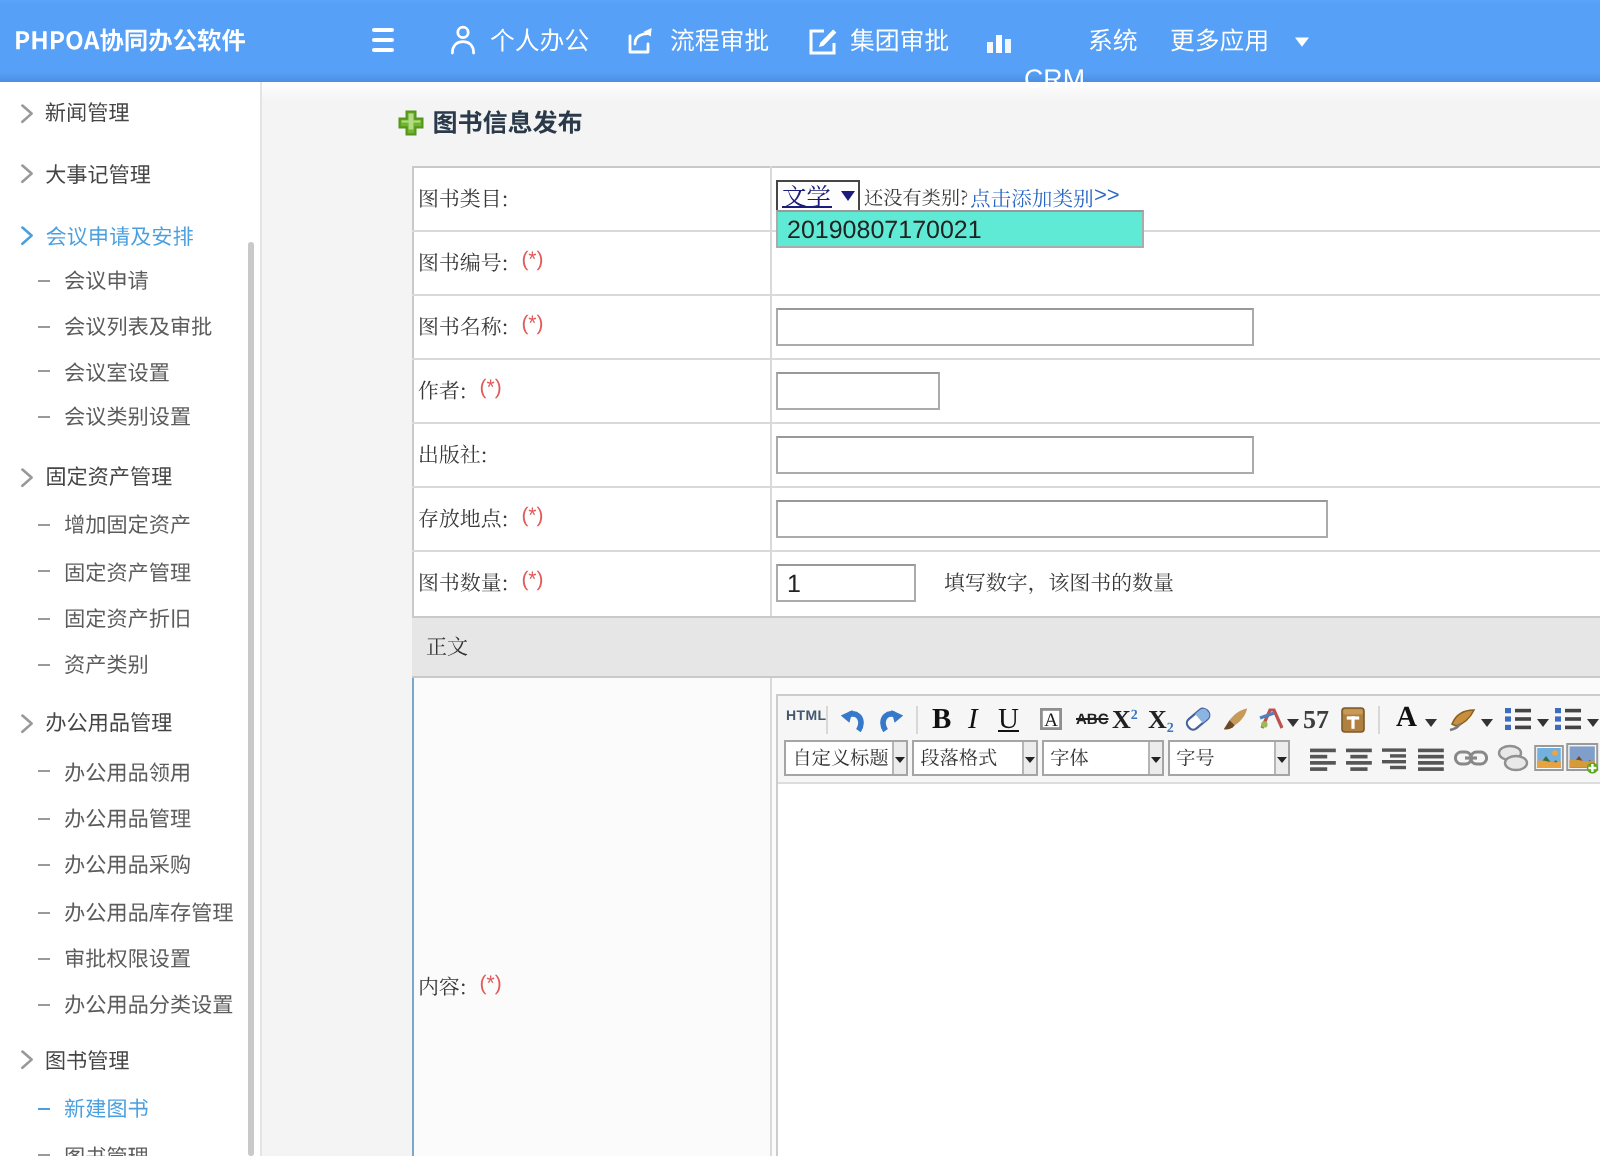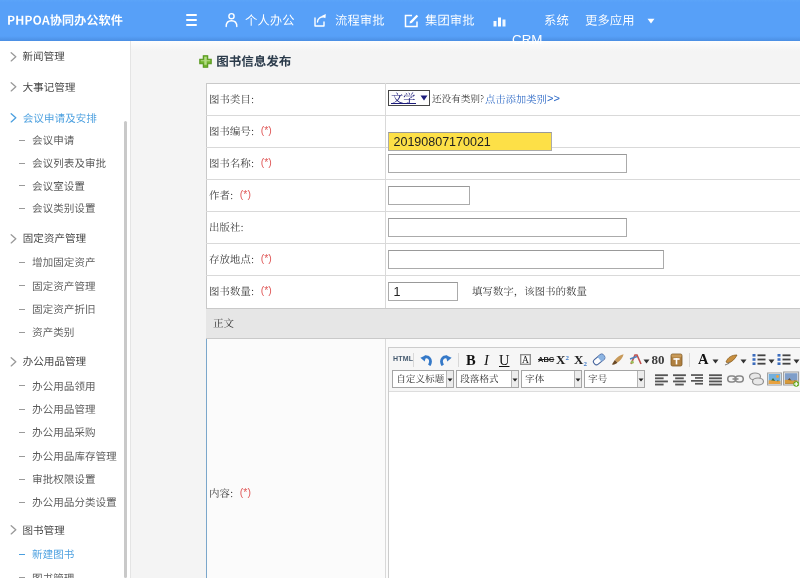--- a/index.html
+++ b/index.html
@@ -294,21 +294,21 @@
       <svg width="53" height="10" viewBox="0 -8.26 53 9.98" style="display:block;overflow:visible">
         <path d="M6.8 -5.0 6.7 -4.9C7.3 -4.3 8.2 -3.4 8.5 -2.7C9.3 -2.3 9.7 -3.9 6.8 -5.0ZM1.0 -7.9 0.9 -7.8C1.3 -7.3 1.9 -6.5 2.0 -5.8C2.7 -5.3 3.2 -6.7 1.0 -7.9ZM8.3 -7.8 7.8 -7.2H3.0L3.1 -7.0H6.2C5.5 -5.4 4.2 -3.8 2.6 -2.8L2.7 -2.6C3.8 -3.2 4.8 -3.9 5.5 -4.8V-0.7H5.6C6.0 -0.7 6.1 -0.9 6.1 -0.9V-5.0C6.4 -5.1 6.5 -5.1 6.5 -5.2L6.0 -5.4C6.4 -5.9 6.7 -6.4 7.0 -7.0H8.9C9.0 -7.0 9.1 -7.0 9.1 -7.1C8.8 -7.4 8.3 -7.8 8.3 -7.8ZM1.8 -1.2C1.4 -0.9 0.7 -0.3 0.3 -0.0L0.8 0.7C0.9 0.6 0.9 0.6 0.9 0.5C1.2 0.0 1.8 -0.7 2.0 -1.0C2.1 -1.1 2.2 -1.1 2.3 -1.0C3.2 0.2 4.1 0.5 6.0 0.5C7.0 0.5 7.9 0.5 8.8 0.5C8.8 0.2 9.0 0.0 9.3 -0.0V-0.2C8.1 -0.1 7.2 -0.1 6.2 -0.1C4.4 -0.1 3.3 -0.3 2.5 -1.2C2.4 -1.3 2.4 -1.3 2.4 -1.3V-4.4C2.6 -4.5 2.8 -4.6 2.8 -4.6L2.0 -5.3L1.6 -4.8H0.4L0.4 -4.5H1.8Z M10.7 -2.0C10.6 -2.0 10.2 -2.0 10.2 -2.0V-1.7C10.4 -1.7 10.6 -1.7 10.7 -1.6C10.9 -1.5 11.0 -0.7 10.8 0.3C10.9 0.6 11.0 0.7 11.2 0.7C11.5 0.7 11.7 0.5 11.7 0.1C11.7 -0.7 11.5 -1.1 11.5 -1.6C11.4 -1.8 11.5 -2.1 11.6 -2.4C11.8 -2.9 12.7 -5.5 13.2 -6.8L13.0 -6.9C11.1 -2.5 11.1 -2.5 10.9 -2.2C10.8 -2.0 10.8 -2.0 10.7 -2.0ZM10.1 -5.8 10.0 -5.7C10.4 -5.4 10.9 -4.9 11.1 -4.5C11.8 -4.1 12.2 -5.5 10.1 -5.8ZM10.7 -7.9 10.6 -7.8C11.1 -7.6 11.7 -7.0 11.9 -6.5C12.6 -6.1 13.0 -7.6 10.7 -7.9ZM13.9 -7.7V-6.7C13.9 -5.8 13.7 -4.8 12.6 -3.9L12.7 -3.8C14.4 -4.6 14.6 -5.8 14.6 -6.7V-7.3H16.5V-5.2C16.5 -4.8 16.5 -4.6 17.1 -4.6H17.6C18.6 -4.6 18.8 -4.7 18.8 -5.0C18.8 -5.1 18.7 -5.2 18.5 -5.3L18.5 -5.3H18.4C18.4 -5.3 18.3 -5.2 18.2 -5.2C18.2 -5.2 18.1 -5.2 18.1 -5.2C18.0 -5.2 17.9 -5.2 17.7 -5.2H17.3C17.1 -5.2 17.1 -5.3 17.1 -5.4V-7.2C17.2 -7.2 17.4 -7.3 17.4 -7.3L16.7 -7.9L16.4 -7.6H14.7L13.9 -7.9ZM15.2 -1.0C14.4 -0.3 13.3 0.2 12.0 0.6L12.1 0.8C13.5 0.4 14.6 -0.0 15.5 -0.7C16.3 -0.0 17.2 0.4 18.4 0.7C18.5 0.4 18.7 0.2 19.0 0.2L19.0 0.1C17.8 -0.2 16.8 -0.5 16.0 -1.1C16.8 -1.7 17.3 -2.5 17.8 -3.4C18.0 -3.4 18.1 -3.5 18.2 -3.6L17.5 -4.2L17.0 -3.8H12.9L13.0 -3.5H13.8C14.1 -2.5 14.6 -1.7 15.2 -1.0ZM15.6 -1.4C14.9 -1.9 14.4 -2.6 14.0 -3.5H17.0C16.7 -2.7 16.2 -2.0 15.6 -1.4Z M23.3 -8.1C23.1 -7.6 22.9 -7.1 22.7 -6.5H19.7L19.7 -6.3H22.6C21.9 -4.9 20.9 -3.6 19.6 -2.7L19.7 -2.5C20.5 -3.0 21.3 -3.6 21.9 -4.3V0.7H22.0C22.3 0.7 22.5 0.6 22.5 0.5V-1.6H26.2V-0.3C26.2 -0.1 26.2 -0.0 26.0 -0.0C25.8 -0.0 24.8 -0.1 24.8 -0.1V0.0C25.2 0.1 25.5 0.2 25.6 0.3C25.8 0.4 25.8 0.5 25.8 0.7C26.8 0.7 26.9 0.3 26.9 -0.2V-4.5C27.1 -4.5 27.2 -4.6 27.3 -4.7L26.5 -5.3L26.1 -4.9H22.6L22.4 -5.0C22.7 -5.4 23.0 -5.8 23.3 -6.3H28.1C28.3 -6.3 28.4 -6.3 28.4 -6.4C28.1 -6.7 27.5 -7.1 27.5 -7.1L27.0 -6.5H23.4C23.6 -6.9 23.8 -7.3 23.9 -7.6C24.1 -7.6 24.2 -7.6 24.3 -7.8ZM22.5 -3.1H26.2V-1.9H22.5ZM22.5 -3.4V-4.6H26.2V-3.4Z M30.7 -7.7 30.6 -7.6C31.0 -7.2 31.6 -6.6 31.8 -6.1C32.5 -5.7 32.9 -7.1 30.7 -7.7ZM37.0 -6.4 36.5 -5.9H34.7C35.3 -6.3 35.9 -6.9 36.3 -7.3C36.5 -7.2 36.6 -7.3 36.7 -7.4L35.9 -7.8C35.5 -7.2 34.9 -6.5 34.4 -5.9H33.9V-7.7C34.1 -7.7 34.2 -7.8 34.2 -7.9L33.3 -8.0V-5.9H29.3L29.4 -5.6H32.6C31.8 -4.7 30.6 -3.8 29.3 -3.2L29.4 -3.0C30.9 -3.5 32.3 -4.3 33.3 -5.3V-3.4H33.4C33.6 -3.4 33.9 -3.6 33.9 -3.6V-5.2C34.9 -4.7 36.2 -3.9 36.8 -3.4C37.7 -3.1 37.7 -4.6 33.9 -5.4V-5.6H37.6C37.7 -5.6 37.8 -5.6 37.8 -5.8C37.5 -6.0 37.0 -6.4 37.0 -6.4ZM37.2 -2.9 36.7 -2.3H33.7C33.7 -2.5 33.7 -2.7 33.8 -2.9C34.0 -2.9 34.1 -3.0 34.1 -3.1L33.1 -3.2C33.1 -2.9 33.1 -2.6 33.0 -2.3H29.2L29.3 -2.0H32.9C32.6 -0.9 31.8 -0.1 29.2 0.5L29.2 0.7C32.5 0.1 33.3 -0.7 33.6 -2.0H33.7C34.4 -0.4 35.6 0.3 37.5 0.8C37.6 0.5 37.8 0.2 38.1 0.2L38.1 0.1C36.2 -0.1 34.7 -0.7 33.9 -2.0H37.7C37.9 -2.0 38.0 -2.0 38.0 -2.1C37.7 -2.4 37.2 -2.9 37.2 -2.9Z M47.5 -7.8 46.5 -7.9V-0.3C46.5 -0.1 46.4 -0.0 46.2 -0.0C46.0 -0.0 45.0 -0.1 45.0 -0.1V0.0C45.4 0.1 45.7 0.2 45.9 0.3C46.0 0.4 46.1 0.5 46.1 0.7C47.0 0.7 47.1 0.3 47.1 -0.2V-7.5C47.3 -7.5 47.4 -7.6 47.5 -7.8ZM45.5 -7.1 44.6 -7.2V-1.2H44.7C44.9 -1.2 45.2 -1.3 45.2 -1.4V-6.8C45.4 -6.8 45.5 -6.9 45.5 -7.1ZM42.6 -5.1H40.1V-7.1H42.6ZM39.5 -7.7V-4.3H39.6C39.9 -4.3 40.1 -4.5 40.1 -4.5V-4.8H42.6V-4.4H42.7C42.9 -4.4 43.2 -4.5 43.2 -4.6V-7.0C43.4 -7.0 43.6 -7.1 43.6 -7.2L42.9 -7.7L42.5 -7.4H40.2ZM41.6 -4.5 40.7 -4.6C40.7 -4.2 40.7 -3.8 40.6 -3.4H38.9L38.9 -3.1H40.6C40.4 -1.6 40.0 -0.2 38.7 0.7L38.8 0.8C40.5 -0.1 41.0 -1.6 41.2 -3.1H42.7C42.6 -1.4 42.5 -0.3 42.2 -0.1C42.2 -0.0 42.1 0.0 41.9 0.0C41.7 0.0 41.2 -0.0 40.8 -0.1L40.8 0.1C41.1 0.1 41.5 0.2 41.6 0.3C41.7 0.4 41.7 0.6 41.7 0.8C42.1 0.8 42.4 0.7 42.7 0.5C43.0 0.1 43.2 -1.0 43.3 -3.0C43.5 -3.0 43.6 -3.1 43.7 -3.1L43.0 -3.7L42.6 -3.4H41.2C41.3 -3.7 41.3 -4.0 41.3 -4.3C41.5 -4.3 41.6 -4.4 41.6 -4.5Z M49.5 0.1C49.9 0.1 50.1 -0.1 50.1 -0.4C50.1 -0.8 49.9 -1.0 49.5 -1.0C49.2 -1.0 49.0 -0.8 49.0 -0.4C49.0 -0.1 49.2 0.1 49.5 0.1ZM51.6 -5.0C51.6 -6.3 50.3 -7.0 49.2 -7.2C48.9 -7.1 48.8 -7.0 48.8 -6.7C48.8 -6.5 48.9 -6.3 49.4 -6.2L50.9 -6.0C51.1 -5.8 51.2 -5.5 51.2 -5.2C51.2 -4.7 51.0 -4.5 50.4 -4.1L50.0 -4.0C49.4 -3.7 49.2 -3.5 49.2 -3.1C49.2 -3.0 49.2 -2.8 49.3 -2.4L49.4 -2.0H49.7L49.7 -2.7C49.7 -3.0 49.8 -3.1 50.2 -3.4L50.6 -3.6C51.3 -3.9 51.6 -4.3 51.6 -5.0Z" fill="#3a3a3a"></path>
       </svg>
     </div>
 <div style="position:absolute;left:484.5px;top:93.6px;">
       <svg width="63" height="11" viewBox="0 -8.86 63 10.71" style="display:block;overflow:visible">
         <path d="M1.9 -1.7C1.9 -0.8 1.3 -0.2 0.8 0.1C0.5 0.2 0.4 0.4 0.5 0.6C0.6 0.8 1.0 0.8 1.3 0.7C1.8 0.4 2.4 -0.3 2.1 -1.7ZM3.7 -1.6 3.6 -1.6C3.7 -1.0 3.9 -0.2 3.8 0.5C4.4 1.2 5.2 -0.2 3.7 -1.6ZM5.6 -1.7 5.4 -1.6C5.9 -1.1 6.4 -0.2 6.4 0.5C7.1 1.1 7.7 -0.5 5.6 -1.7ZM7.6 -1.7 7.5 -1.6C8.2 -1.1 9.0 -0.1 9.2 0.7C10.0 1.2 10.5 -0.6 7.6 -1.7ZM2.0 -5.3V-1.9H2.1C2.4 -1.9 2.7 -2.1 2.7 -2.1V-2.5H7.6V-2.0H7.7C8.0 -2.0 8.3 -2.1 8.3 -2.2V-4.9C8.5 -4.9 8.7 -5.0 8.8 -5.1L7.9 -5.7L7.5 -5.3H5.3V-6.8H9.1C9.3 -6.8 9.4 -6.8 9.4 -6.9C9.1 -7.3 8.5 -7.7 8.5 -7.7L8.0 -7.1H5.3V-8.3C5.6 -8.3 5.7 -8.4 5.7 -8.5L4.7 -8.7V-5.3H2.7L2.0 -5.6ZM2.7 -2.8V-5.0H7.6V-2.8Z M19.3 -5.0 18.8 -4.3H15.9V-6.5H19.3C19.4 -6.5 19.5 -6.6 19.5 -6.7C19.2 -7.0 18.6 -7.5 18.6 -7.5L18.1 -6.8H15.9V-8.2C16.1 -8.3 16.2 -8.3 16.3 -8.5L15.2 -8.6V-6.8H11.6L11.7 -6.5H15.2V-4.3H10.8L10.9 -4.0H15.2V-0.1H12.6V-2.9C12.9 -2.9 13.0 -3.0 13.0 -3.2L12.0 -3.3V-0.2C11.8 -0.1 11.7 -0.0 11.6 0.1L12.5 0.6L12.7 0.2H18.5V0.8H18.6C18.8 0.8 19.1 0.6 19.1 0.6V-2.9C19.4 -2.9 19.5 -3.0 19.5 -3.1L18.5 -3.3V-0.1H15.9V-4.0H20.0C20.1 -4.0 20.2 -4.1 20.2 -4.2C19.9 -4.5 19.3 -5.0 19.3 -5.0Z M21.8 -8.6 21.7 -8.5C22.1 -8.2 22.7 -7.6 22.9 -7.1C23.6 -6.7 24.0 -8.2 21.8 -8.6ZM21.1 -6.3 21.0 -6.2C21.4 -5.9 21.9 -5.4 22.0 -4.9C22.8 -4.5 23.2 -6.0 21.1 -6.3ZM21.6 -2.1C21.5 -2.1 21.1 -2.1 21.1 -2.1V-1.9C21.3 -1.9 21.5 -1.9 21.6 -1.8C21.8 -1.6 21.9 -0.8 21.8 0.2C21.8 0.6 21.9 0.8 22.1 0.8C22.4 0.8 22.6 0.5 22.6 0.1C22.7 -0.8 22.4 -1.3 22.4 -1.7C22.4 -2.0 22.4 -2.3 22.5 -2.6C22.7 -3.1 23.4 -5.4 23.8 -6.7L23.6 -6.7C22.0 -2.7 22.0 -2.7 21.8 -2.4C21.7 -2.2 21.7 -2.1 21.6 -2.1ZM24.9 -2.9C24.7 -1.9 24.2 -1.3 23.7 -1.1C23.1 -0.3 25.3 0.0 25.0 -2.8ZM27.4 -2.8 27.2 -2.7C27.5 -2.1 27.8 -1.3 27.7 -0.6C28.3 0.1 29.1 -1.4 27.4 -2.8ZM28.6 -2.9 28.4 -2.9C29.0 -2.3 29.7 -1.3 29.8 -0.5C30.5 0.1 31.1 -1.7 28.6 -2.9ZM26.0 -4.1V-0.2C26.0 -0.1 26.0 -0.0 25.8 -0.0C25.6 -0.0 24.5 -0.1 24.5 -0.1V0.1C25.0 0.1 25.2 0.2 25.4 0.3C25.5 0.4 25.6 0.6 25.6 0.8C26.5 0.7 26.6 0.4 26.6 -0.2V-3.8C26.9 -3.8 27.0 -3.9 27.0 -4.0ZM24.0 -7.8 24.1 -7.5H26.1C26.0 -6.9 25.9 -6.4 25.7 -5.8H23.7L23.8 -5.5H25.6C25.0 -4.4 24.1 -3.4 22.8 -2.7L22.9 -2.6C24.5 -3.3 25.6 -4.2 26.3 -5.5H27.4C28.0 -4.3 29.0 -3.3 30.1 -2.8C30.1 -3.1 30.4 -3.3 30.6 -3.3L30.6 -3.4C29.6 -3.8 28.4 -4.6 27.7 -5.5H30.2C30.4 -5.5 30.5 -5.6 30.5 -5.7C30.2 -6.0 29.6 -6.4 29.6 -6.4L29.1 -5.8H26.4C26.6 -6.4 26.8 -6.9 26.9 -7.5H29.6C29.7 -7.5 29.8 -7.6 29.8 -7.7C29.5 -8.0 29.0 -8.5 29.0 -8.5L28.5 -7.8Z M37.0 -6.9V0.6H37.1C37.4 0.6 37.6 0.4 37.6 0.3V-0.5H39.6V0.4H39.6C39.9 0.4 40.2 0.2 40.2 0.2V-6.4C40.4 -6.5 40.6 -6.6 40.7 -6.6L39.8 -7.3L39.4 -6.9H37.7L37.0 -7.2ZM39.6 -0.8H37.6V-6.6H39.6ZM33.1 -8.6C33.1 -7.9 33.1 -7.2 33.1 -6.4H31.4L31.5 -6.1H33.1C33.0 -3.7 32.7 -1.3 31.2 0.6L31.3 0.8C33.3 -1.1 33.7 -3.7 33.8 -6.1H35.3C35.2 -2.8 35.0 -0.8 34.7 -0.4C34.6 -0.3 34.5 -0.3 34.3 -0.3C34.0 -0.3 33.4 -0.3 32.9 -0.4L32.9 -0.2C33.3 -0.1 33.7 -0.0 33.9 0.1C34.0 0.2 34.0 0.4 34.0 0.6C34.5 0.6 34.9 0.5 35.2 0.1C35.7 -0.4 35.9 -2.5 35.9 -6.0C36.2 -6.0 36.3 -6.1 36.4 -6.2L35.6 -6.8L35.2 -6.4H33.8C33.8 -7.0 33.8 -7.6 33.8 -8.2C34.1 -8.2 34.2 -8.3 34.2 -8.5Z M43.2 -8.3 43.1 -8.2C43.6 -7.8 44.2 -7.1 44.4 -6.6C45.2 -6.1 45.6 -7.6 43.2 -8.3ZM50.0 -6.9 49.5 -6.3H47.5C48.2 -6.8 48.8 -7.4 49.3 -7.8C49.5 -7.7 49.6 -7.8 49.7 -7.9L48.8 -8.4C48.4 -7.8 47.7 -6.9 47.2 -6.3H46.7V-8.3C46.9 -8.3 47.0 -8.4 47.0 -8.5L46.0 -8.6V-6.3H41.8L41.9 -6.0H45.3C44.4 -5.0 43.1 -4.1 41.7 -3.4L41.8 -3.2C43.5 -3.8 45.0 -4.7 46.0 -5.7V-3.7H46.1C46.4 -3.7 46.7 -3.8 46.7 -3.9V-5.6C47.7 -5.1 49.2 -4.2 49.8 -3.6C50.7 -3.3 50.7 -4.9 46.7 -5.8V-6.0H50.6C50.8 -6.0 50.9 -6.1 50.9 -6.2C50.5 -6.5 50.0 -6.9 50.0 -6.9ZM50.2 -3.1 49.7 -2.4H46.4C46.5 -2.7 46.5 -2.9 46.5 -3.1C46.7 -3.1 46.9 -3.2 46.9 -3.4L45.8 -3.5C45.8 -3.1 45.8 -2.8 45.7 -2.4H41.6L41.7 -2.1H45.6C45.3 -0.9 44.4 -0.1 41.6 0.6L41.7 0.8C45.1 0.1 46.1 -0.8 46.4 -2.1H46.5C47.2 -0.5 48.5 0.4 50.6 0.8C50.7 0.5 50.9 0.3 51.1 0.2L51.2 0.1C49.1 -0.2 47.5 -0.8 46.7 -2.1H50.8C50.9 -2.1 51.0 -2.2 51.1 -2.3C50.7 -2.6 50.2 -3.1 50.2 -3.1Z M61.2 -8.3 60.2 -8.4V-0.3C60.2 -0.1 60.1 -0.0 59.9 -0.0C59.7 -0.0 58.6 -0.1 58.6 -0.1V0.0C59.1 0.1 59.3 0.2 59.5 0.3C59.6 0.4 59.7 0.6 59.8 0.8C60.7 0.7 60.9 0.3 60.9 -0.2V-8.0C61.1 -8.1 61.2 -8.2 61.2 -8.3ZM59.1 -7.6 58.1 -7.7V-1.2H58.2C58.5 -1.2 58.8 -1.4 58.8 -1.5V-7.3C59.0 -7.3 59.1 -7.4 59.1 -7.6ZM56.0 -5.5H53.3V-7.6H56.0ZM52.7 -8.2V-4.6H52.8C53.1 -4.6 53.3 -4.8 53.3 -4.8V-5.2H56.0V-4.7H56.1C56.4 -4.7 56.7 -4.9 56.7 -4.9V-7.5C56.9 -7.5 57.1 -7.6 57.1 -7.7L56.3 -8.3L55.9 -7.9H53.4ZM55.0 -4.9 54.0 -5.0C54.0 -4.5 53.9 -4.0 53.9 -3.6H52.0L52.1 -3.3H53.9C53.7 -1.7 53.2 -0.3 51.8 0.7L52.0 0.9C53.7 -0.1 54.3 -1.7 54.5 -3.3H56.1C56.1 -1.5 55.9 -0.3 55.6 -0.1C55.5 -0.0 55.5 0.0 55.3 0.0C55.1 0.0 54.5 -0.0 54.1 -0.1L54.1 0.1C54.4 0.1 54.8 0.2 54.9 0.3C55.0 0.4 55.1 0.6 55.1 0.8C55.5 0.8 55.8 0.7 56.1 0.5C56.5 0.1 56.7 -1.1 56.8 -3.2C57.0 -3.2 57.1 -3.3 57.2 -3.4L56.4 -4.0L56.1 -3.6H54.5C54.6 -3.9 54.6 -4.3 54.6 -4.6C54.8 -4.6 54.9 -4.7 55.0 -4.9Z" fill="#2a67c5"></path>
       </svg>
     </div>
 <div class="abs" style="left:547px;top:92px;color:#2a67c5;font-size:11px;">&gt;&gt;</div>
-<div class="abs" style="left:387.5px;top:132px;width:164px;height:19px;border:1px solid #ababab;border-top-color:#999;background:#fde047;box-sizing:border-box;">
+<div class="abs" style="left:387.5px;top:105px;width:184px;height:19px;border:1px solid #ababab;border-top-color:#999;background:#5eead4;box-sizing:border-box;">
       <div style="font-family:'Liberation Sans',sans-serif;font-size:12.5px;color:#222;padding:2px 0 0 5px;">20190807170021</div>
     </div>
 <div class="abs" style="left:387.5px;top:153.5px;width:239px;height:19px;border:1px solid #ababab;border-top-color:#999;background:#fff;box-sizing:border-box;"></div>
 <div class="abs" style="left:387.5px;top:185.5px;width:82px;height:19px;border:1px solid #ababab;border-top-color:#999;background:#fff;box-sizing:border-box;"></div>
 <div class="abs" style="left:387.5px;top:217.5px;width:239px;height:19px;border:1px solid #ababab;border-top-color:#999;background:#fff;box-sizing:border-box;"></div>
 <div class="abs" style="left:387.5px;top:249.5px;width:276px;height:19px;border:1px solid #ababab;border-top-color:#999;background:#fff;box-sizing:border-box;"></div>
 <div class="abs" style="left:387.5px;top:281.5px;width:70px;height:19px;border:1px solid #ababab;border-top-color:#999;background:#fff;box-sizing:border-box;">
       <div style="font-family:'Liberation Sans',sans-serif;font-size:12.5px;color:#222;padding:2px 0 0 5px;">1</div>
     </div>
 <div style="position:absolute;left:471.5px;top:285.5px;">
@@ -350,21 +350,21 @@
 <path d="M3.8 7 L0.9 11.6 C2.8 12 4.9 11.4 6.4 9.6 Z" fill="#6b4a26"></path>
     </svg>
 <svg class="abs" style="left:629px;top:353.0px" width="13" height="13" viewBox="0 0 13 13">
 <path d="M2 11 L6 2 L8 2 L12 11" fill="none" stroke="#c0504d" stroke-width="1.6"></path>
 <path d="M1 6 L8 3.5" stroke="#4f81bd" stroke-width="1.6"></path>
 <circle cx="3.2" cy="9.2" r="1.6" fill="#9bbb59"></circle>
     </svg>
 <svg class="abs" style="left:643px;top:358.5px" width="7" height="5" viewBox="0 0 7 5">
       <path d="M0.5 0.5 L6.5 0.5 L3.5 4.5 Z" fill="#333"></path>
     </svg>
-<div class="abs" style="left:651.5px;top:351.5px;font-size:13px;font-weight:bold;color:#3d3d3d;font-family:'Liberation Serif',serif;">80</div>
+<div class="abs" style="left:651.5px;top:351.5px;font-size:13px;font-weight:bold;color:#3d3d3d;font-family:'Liberation Serif',serif;">57</div>
 <svg class="abs" style="left:670px;top:352.5px" width="13" height="14" viewBox="0 0 13 14">
 <rect x="1" y="1" width="11" height="12" rx="1.5" fill="#b08040" stroke="#7d5a28" stroke-width="0.8"></rect>
 <rect x="1.6" y="1.6" width="9.8" height="2.6" rx="1" fill="#c89a58"></rect>
 <rect x="3.4" y="5.2" width="6.2" height="1.6" fill="#fff"></rect>
 <rect x="5.7" y="5.2" width="1.6" height="6.2" fill="#fff"></rect>
     </svg>
 <div class="abs" style="left:688.5px;top:352.5px;width:1px;height:14px;background:#d8d8d8;"></div>
 <div class="abs" style="left:698px;top:351.0px;font-size:14.5px;font-weight:bold;color:#111;font-family:'Liberation Serif',serif;">A</div>
 <svg class="abs" style="left:711.5px;top:358.5px" width="7" height="5" viewBox="0 0 7 5">
       <path d="M0.5 0.5 L6.5 0.5 L3.5 4.5 Z" fill="#333"></path>

